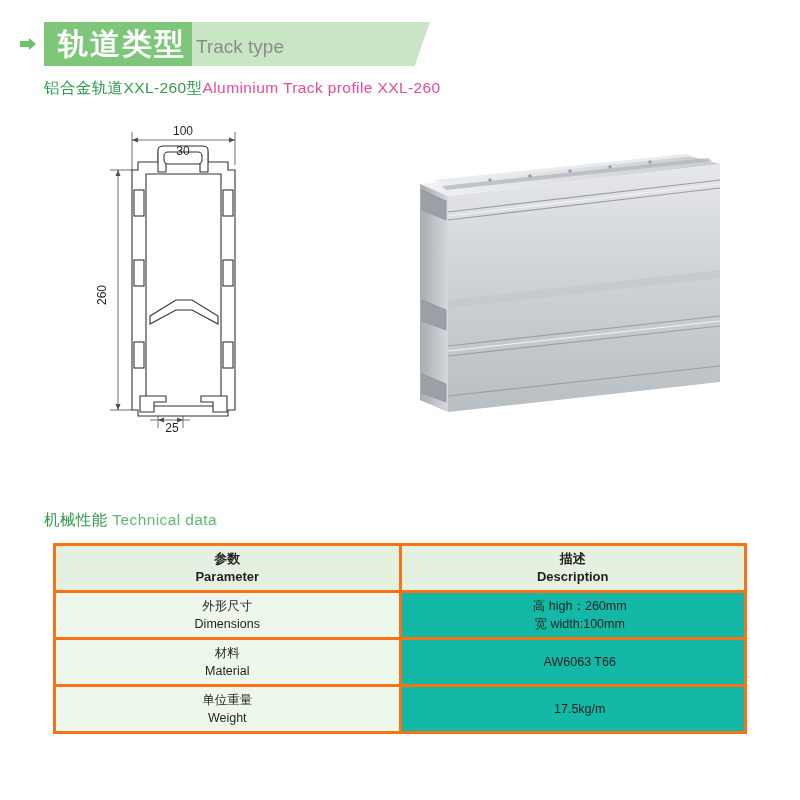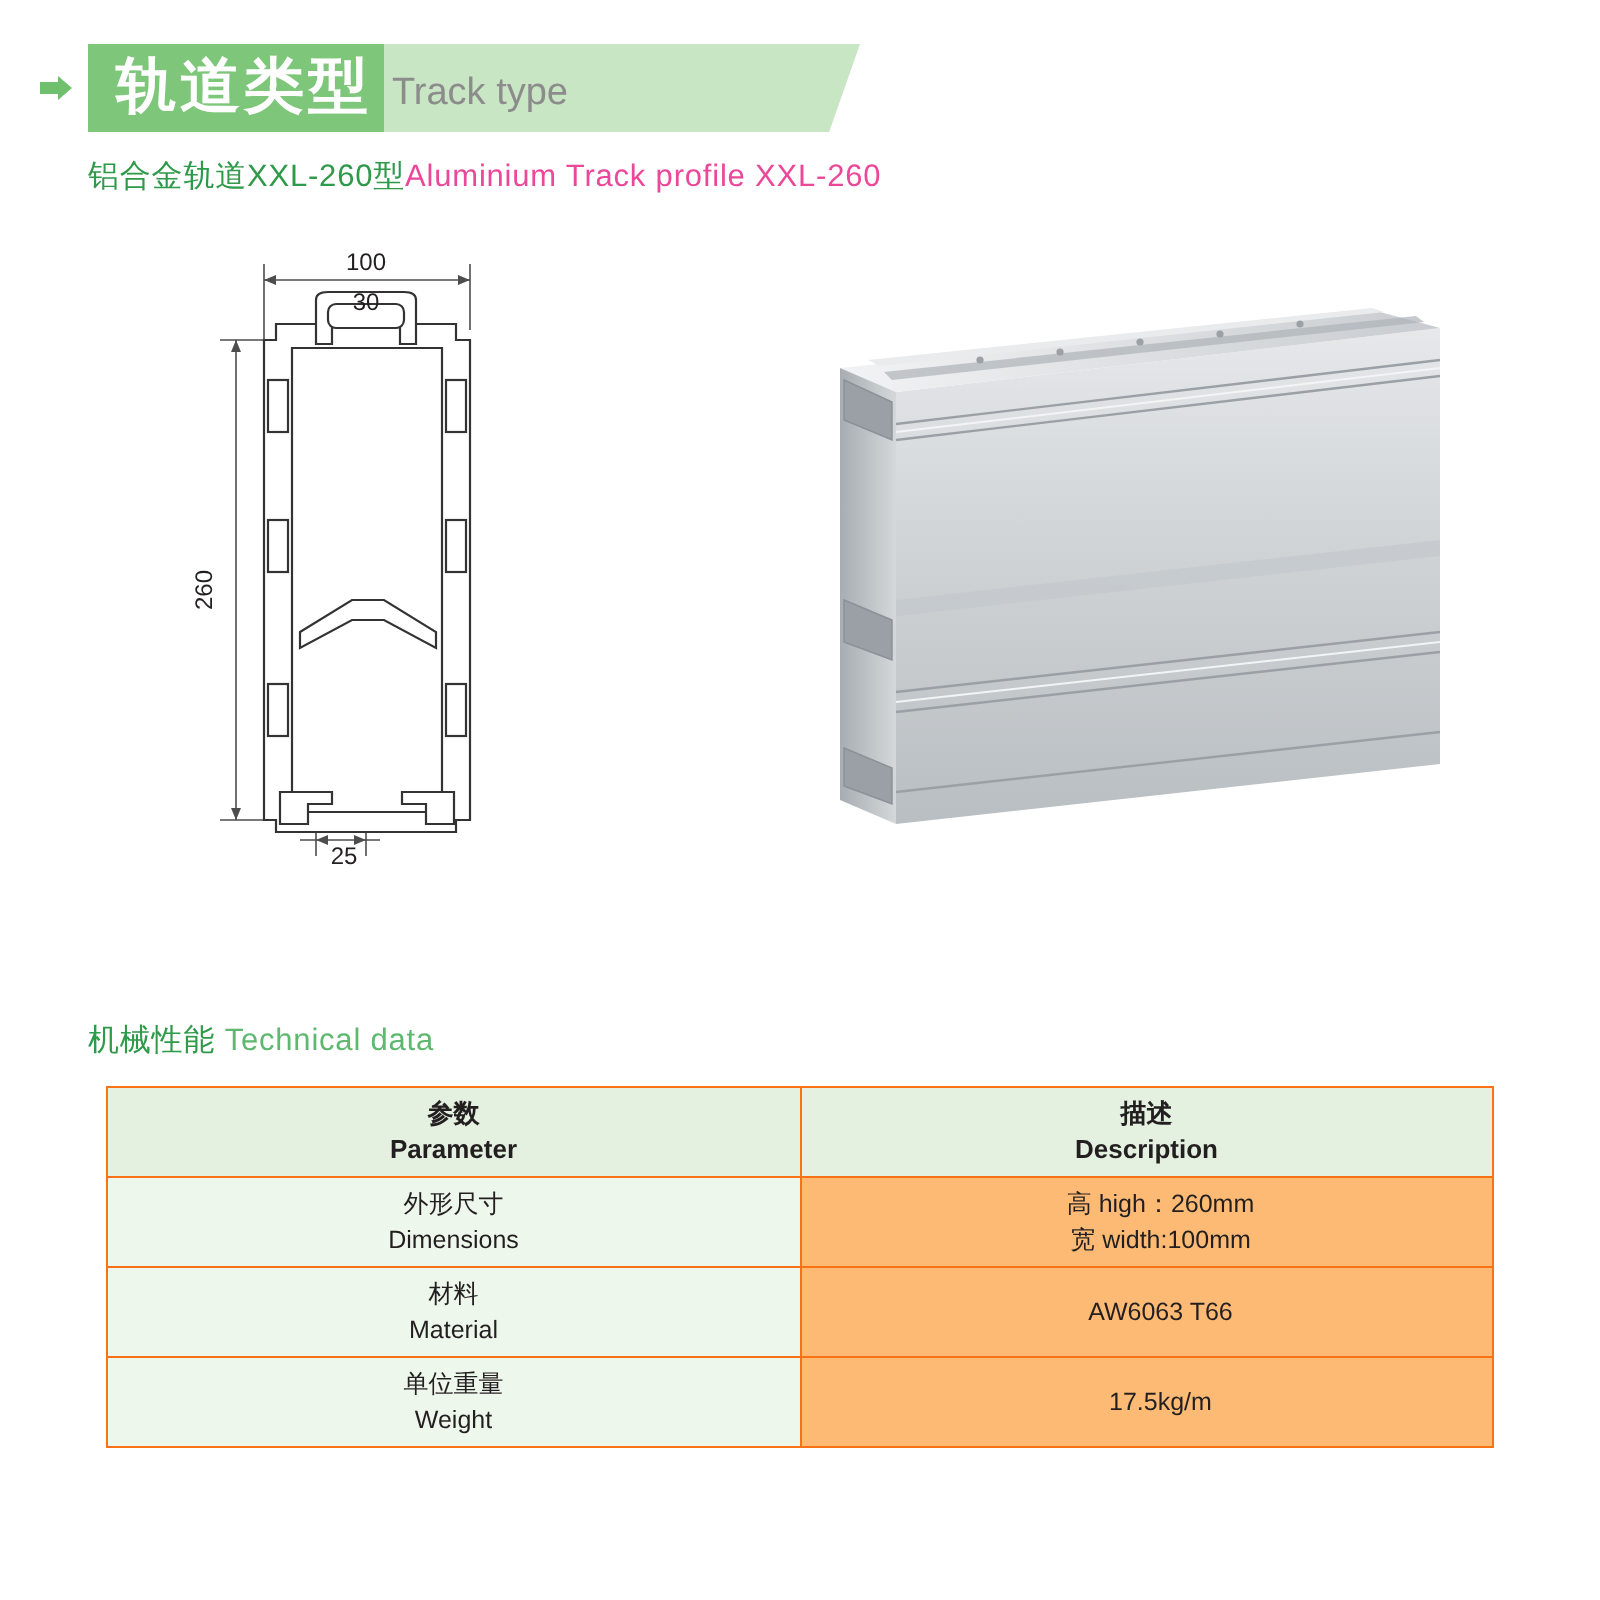--- a/index.html
+++ b/index.html
@@ -111,39 +111,39 @@
 
   table.tech {
     position: absolute;
     left: 53px;
     top: 543px;
     width: 694px;
     border-collapse: collapse;
     table-layout: fixed;
   }
   table.tech td, table.tech th {
-    border: 1px solid #f97316;
+    border: 3px solid #f97316;
     text-align: center;
     vertical-align: middle;
     font-size: 12.5px;
     line-height: 18px;
     padding: 4px 2px;
     color: #231f20;
   }
   table.tech th {
     background: #e4f1e0;
     font-weight: bold;
     font-size: 13px;
   }
   table.tech td.param {
     background: #eef7ec;
     width: 265px;
   }
   table.tech td.desc {
-    background: #fdba74;
+    background: #14b8a6;
     padding-left: 16px;
   }
   .line2 { display: block; }
 </style>
 </head>
 <body>
 
 <div class="header">
   <svg class="arrow-icon" viewBox="0 0 20 16">
     <path d="M2 5 L11 5 L11 2 L18 8 L11 14 L11 11 L2 11 Z" fill="#6fbf6d"></path>

